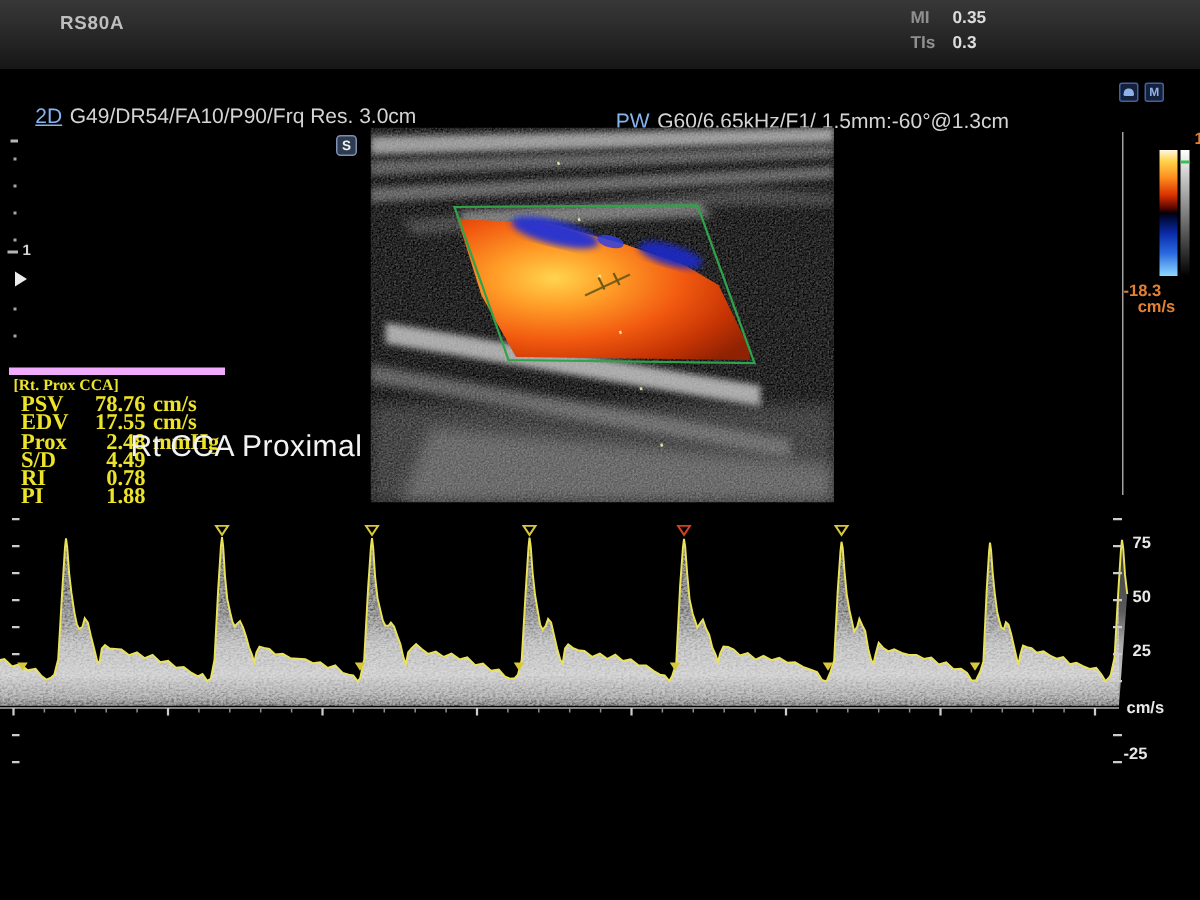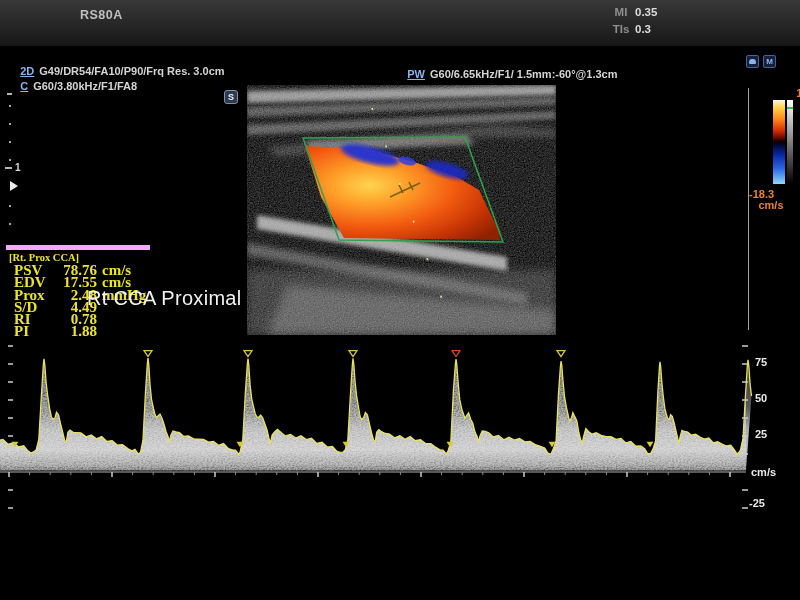--- a/index.html
+++ b/index.html
@@ -1,28 +1,28 @@
 <!DOCTYPE html>
 <html style="--tag-blue: #85b4ee; --param-text: #d4d4d4; --measure-yellow: #ede42a; --scale-orange: #e5812e; --envelope-yellow: #e9e25a; --box-green: #2fa24a;"><head>
 <meta charset="utf-8">
 <style>
   html,body{margin:0;padding:0;background:#000;}
   .screen{position:relative;width:800px;height:600px;background:#000;overflow:hidden;
           font-family:"Liberation Sans",sans-serif;-webkit-font-smoothing:antialiased;}
   
   .header{position:absolute;left:0;top:0;width:800px;height:46px;
           background:linear-gradient(#383838,#262626 55%,#161616);border-bottom:1px solid #000;}
-  .sysname{position:absolute;left:40px;top:8px;font-size:12.5px;font-weight:bold;color:#bfbfbf;letter-spacing:.5px;margin-left:40px;}
+  .sysname{position:absolute;left:40px;top:8px;font-size:12.5px;font-weight:bold;color:#bfbfbf;letter-spacing:.5px;}
   .exam-title{position:absolute;left:330px;top:28px;width:235px;text-align:center;
               font-size:12px;font-weight:bold;color:#e6e6e6;}
-  .idx-row{position:absolute;left:607px;font-size:11.5px;font-weight:bold;text-align:center;}
+  .idx-row{position:absolute;left:607px;font-size:11.5px;font-weight:bold;}
   .idx-row .lab{color:#8f8f8f;display:inline-block;width:28px;}
   .idx-row .val{color:#dcdcdc;}
   
-  .param-line{position:absolute;font-size:11px;font-weight:bold;color:var(--param-text);white-space:pre;}
+  .param-line{position:absolute;font-size:14px;font-weight:normal;color:var(--param-text);white-space:pre;}
   .param-line .tag{color:var(--tag-blue);text-decoration:underline;margin-right:5px;}
   
   .top-icons{position:absolute;left:746px;top:55px;display:flex;gap:4px;}
   .sicon{width:13px;height:13px;background:#14203c;border:1px solid #40639e;border-radius:2px;
          display:flex;align-items:center;justify-content:center;box-sizing:border-box;cursor:pointer;}
   .dome{width:7px;height:5px;background:#8fb3e8;border-radius:50% 50% 20% 20% / 100% 100% 25% 25%;}
   .micon{font-size:8px;font-weight:bold;color:#8fb3e8;line-height:8px;}
   
   .dr-dash{position:absolute;width:5px;height:2px;background:#b5b5b5;}
   .dr-dot{position:absolute;width:2px;height:2px;background:#a5a5a5;}
@@ -66,23 +66,20 @@
     <div class="idx-row" style="top:6px;">
       <span class="lab">MI</span><span class="val">0.35</span>
     </div>
     <div class="idx-row" style="top:23px;">
       <span class="lab">TIs</span><span class="val">0.3</span>
     </div>
   </div>
 
   <div class="param-line" style="left:8px;top:53px;">
     <span class="tag">2D</span><span>G49/DR54/FA10/P90/Frq Res. 3.0cm</span>
-  </div>
-  <div class="param-line" style="left:8px;top:68px;">
-    <span class="tag">C</span><span>G60/3.80kHz/F1/FA8</span>
   </div>
   <div class="param-line" style="left:395px;top:56px;">
     <span class="tag">PW</span><span>G60/6.65kHz/F1/ 1.5mm:-60°@1.3cm</span>
   </div>
 
   <div class="top-icons">
     <div class="sicon">
         <span class="dome"></span>
       </div>
     <div class="sicon">

